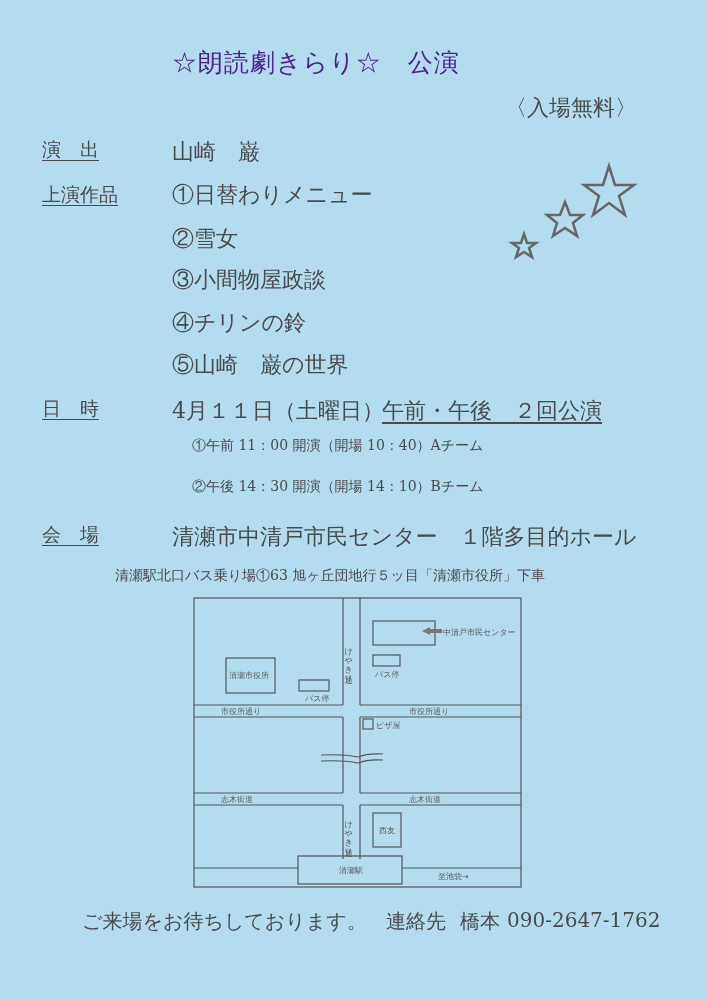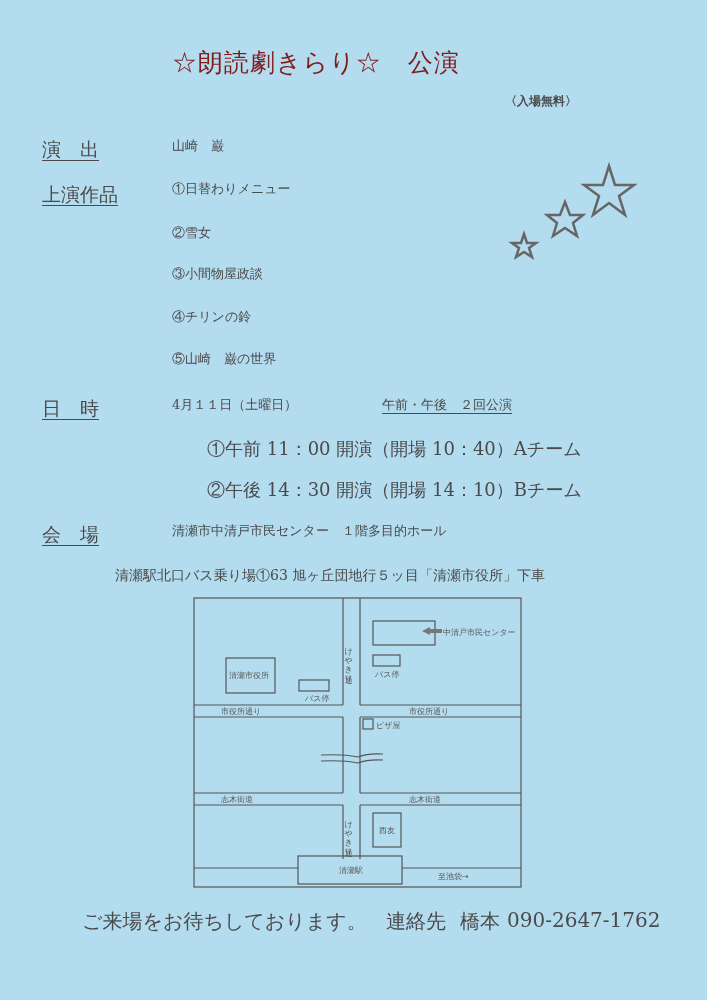--- a/index.html
+++ b/index.html
@@ -1,23 +1,23 @@
 <!DOCTYPE html>
 <html><head>
 <meta charset="utf-8">
 <style>
   html, body { margin:0; padding:0; }
   body { width:707px; height:1000px; background:#b4dcef; position:relative; overflow:hidden;
          font-family:"DejaVu Serif","Liberation Serif",serif; color:#4a4a4a; }
   .abs { position:absolute; white-space:nowrap; }
-  .title { left:172px; top:46px; font-size:25px; letter-spacing:1px; color:#7f1d1d; }
-  .free { left:505px; top:93px; font-size:12px;font-weight:bold; }
+  .title { left:172px; top:46px; font-size:25px; letter-spacing:1px; color:#4c1d95; }
+  .free { left:505px; top:93px; font-size:22px; }
   .lbl { font-size:19px; text-decoration:underline; text-underline-offset:4px; }
-  .val { font-size:13px; }
-  .sub { font-size:18px;margin-left:15px; }
+  .val { font-size:22px; }
+  .sub { font-size:14px; }
   .access { left:115px; top:567px; font-size:14px; }
   .footer { font-size:20px; top:908px; }
   .map { position:absolute; left:193px; top:597px; width:330px; height:292px; }
   .map text { font-family:"DejaVu Sans","Liberation Sans",sans-serif; font-size:8px; fill:#555; }
   .stars { position:absolute; left:505px; top:158px; }
 </style>
 </head>
 <body>
 
 <div class="abs title">☆朗読劇きらり☆　公演</div>

